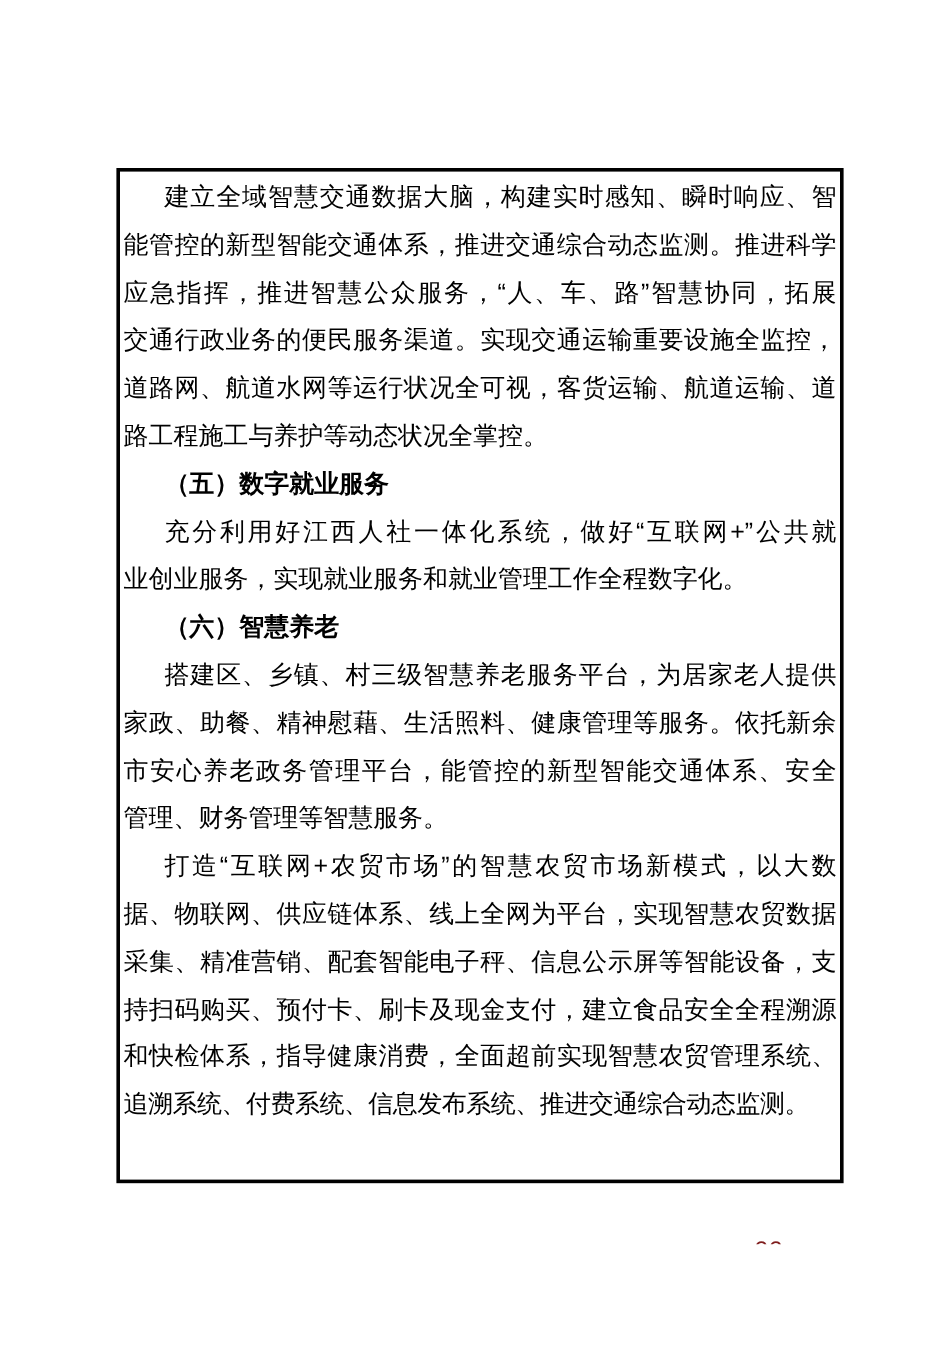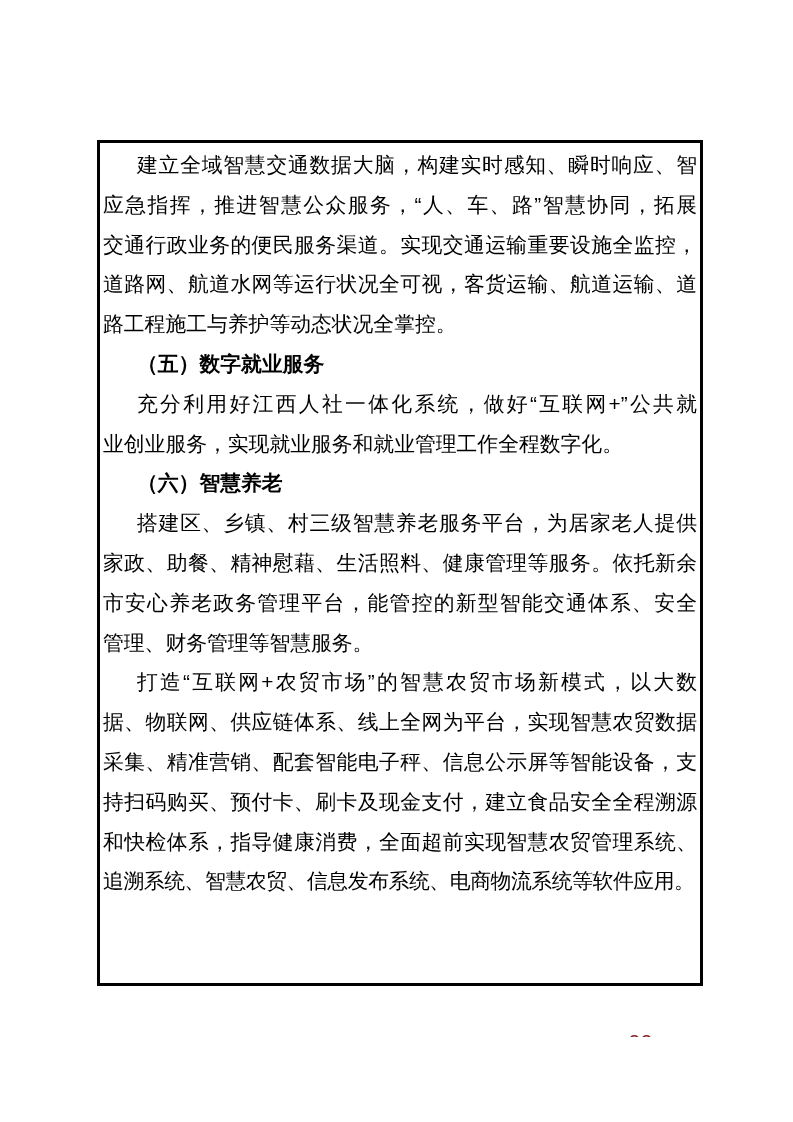--- a/index.html
+++ b/index.html
@@ -66,34 +66,35 @@
     white-space: nowrap;
   }
 </style>
 </head>
 <body>
 
 <div class="page">
   <div class="content-box">
     <div id="doc-body">
         <div class="line first">建立全域智慧交通数据大脑，构建实时感知、瞬时响应、智</div>
+        <div class="line full">能管控的新型智能交通体系，推进交通综合动态监测。推进科学</div>
         <div class="line full">应急指挥，推进智慧公众服务，“人、车、路”智慧协同，拓展</div>
         <div class="line full">交通行政业务的便民服务渠道。实现交通运输重要设施全监控，</div>
         <div class="line full">道路网、航道水网等运行状况全可视，客货运输、航道运输、道</div>
         <div class="line last">路工程施工与养护等动态状况全掌控。</div>
         <div class="line heading">（五）数字就业服务</div>
         <div class="line first">充分利用好江西人社一体化系统，做好“互联网+”公共就</div>
         <div class="line last">业创业服务，实现就业服务和就业管理工作全程数字化。</div>
         <div class="line heading">（六）智慧养老</div>
         <div class="line first">搭建区、乡镇、村三级智慧养老服务平台，为居家老人提供</div>
         <div class="line full">家政、助餐、精神慰藉、生活照料、健康管理等服务。依托新余</div>
         <div class="line full">市安心养老政务管理平台，能管控的新型智能交通体系、安全</div>
         <div class="line last">管理、财务管理等智慧服务。</div>
         <div class="line first">打造“互联网+农贸市场”的智慧农贸市场新模式，以大数</div>
         <div class="line full">据、物联网、供应链体系、线上全网为平台，实现智慧农贸数据</div>
         <div class="line full">采集、精准营销、配套智能电子秤、信息公示屏等智能设备，支</div>
         <div class="line full">持扫码购买、预付卡、刷卡及现金支付，建立食品安全全程溯源</div>
         <div class="line full">和快检体系，指导健康消费，全面超前实现智慧农贸管理系统、</div>
-        <div class="line last tight">追溯系统、智慧农贸、信息发布系统、电商物流系统等软件应用。</div>
+        <div class="line last tight">追溯系统、付费系统、信息发布系统、推进交通综合动态监测。</div>
       </div>
   </div>
   <div class="page-footer">— 33 —</div>
 </div>
 
 </body></html>

